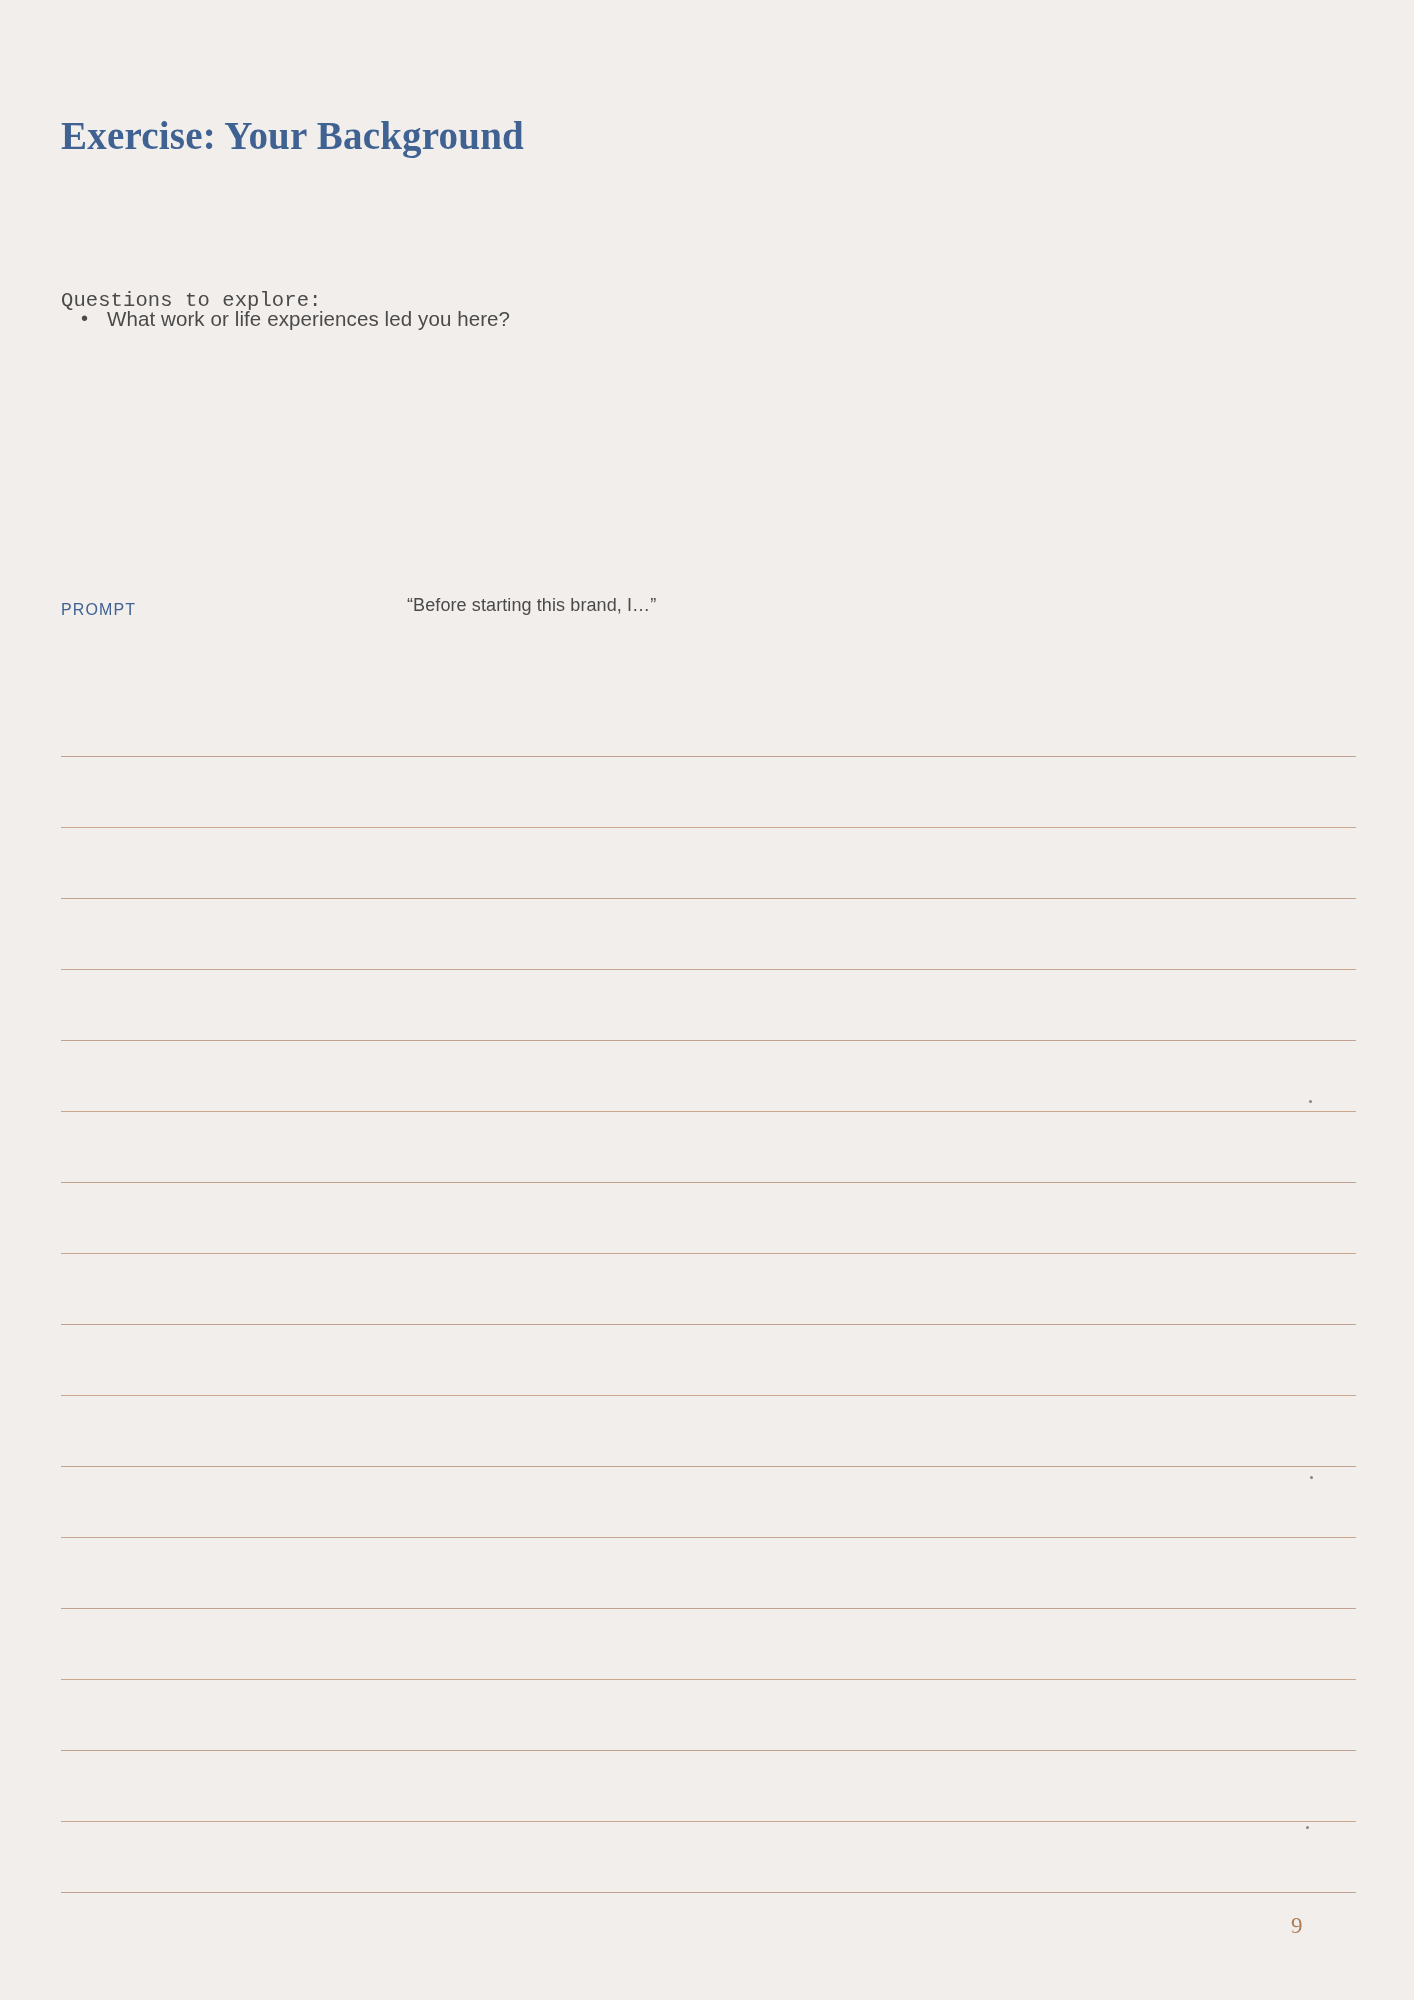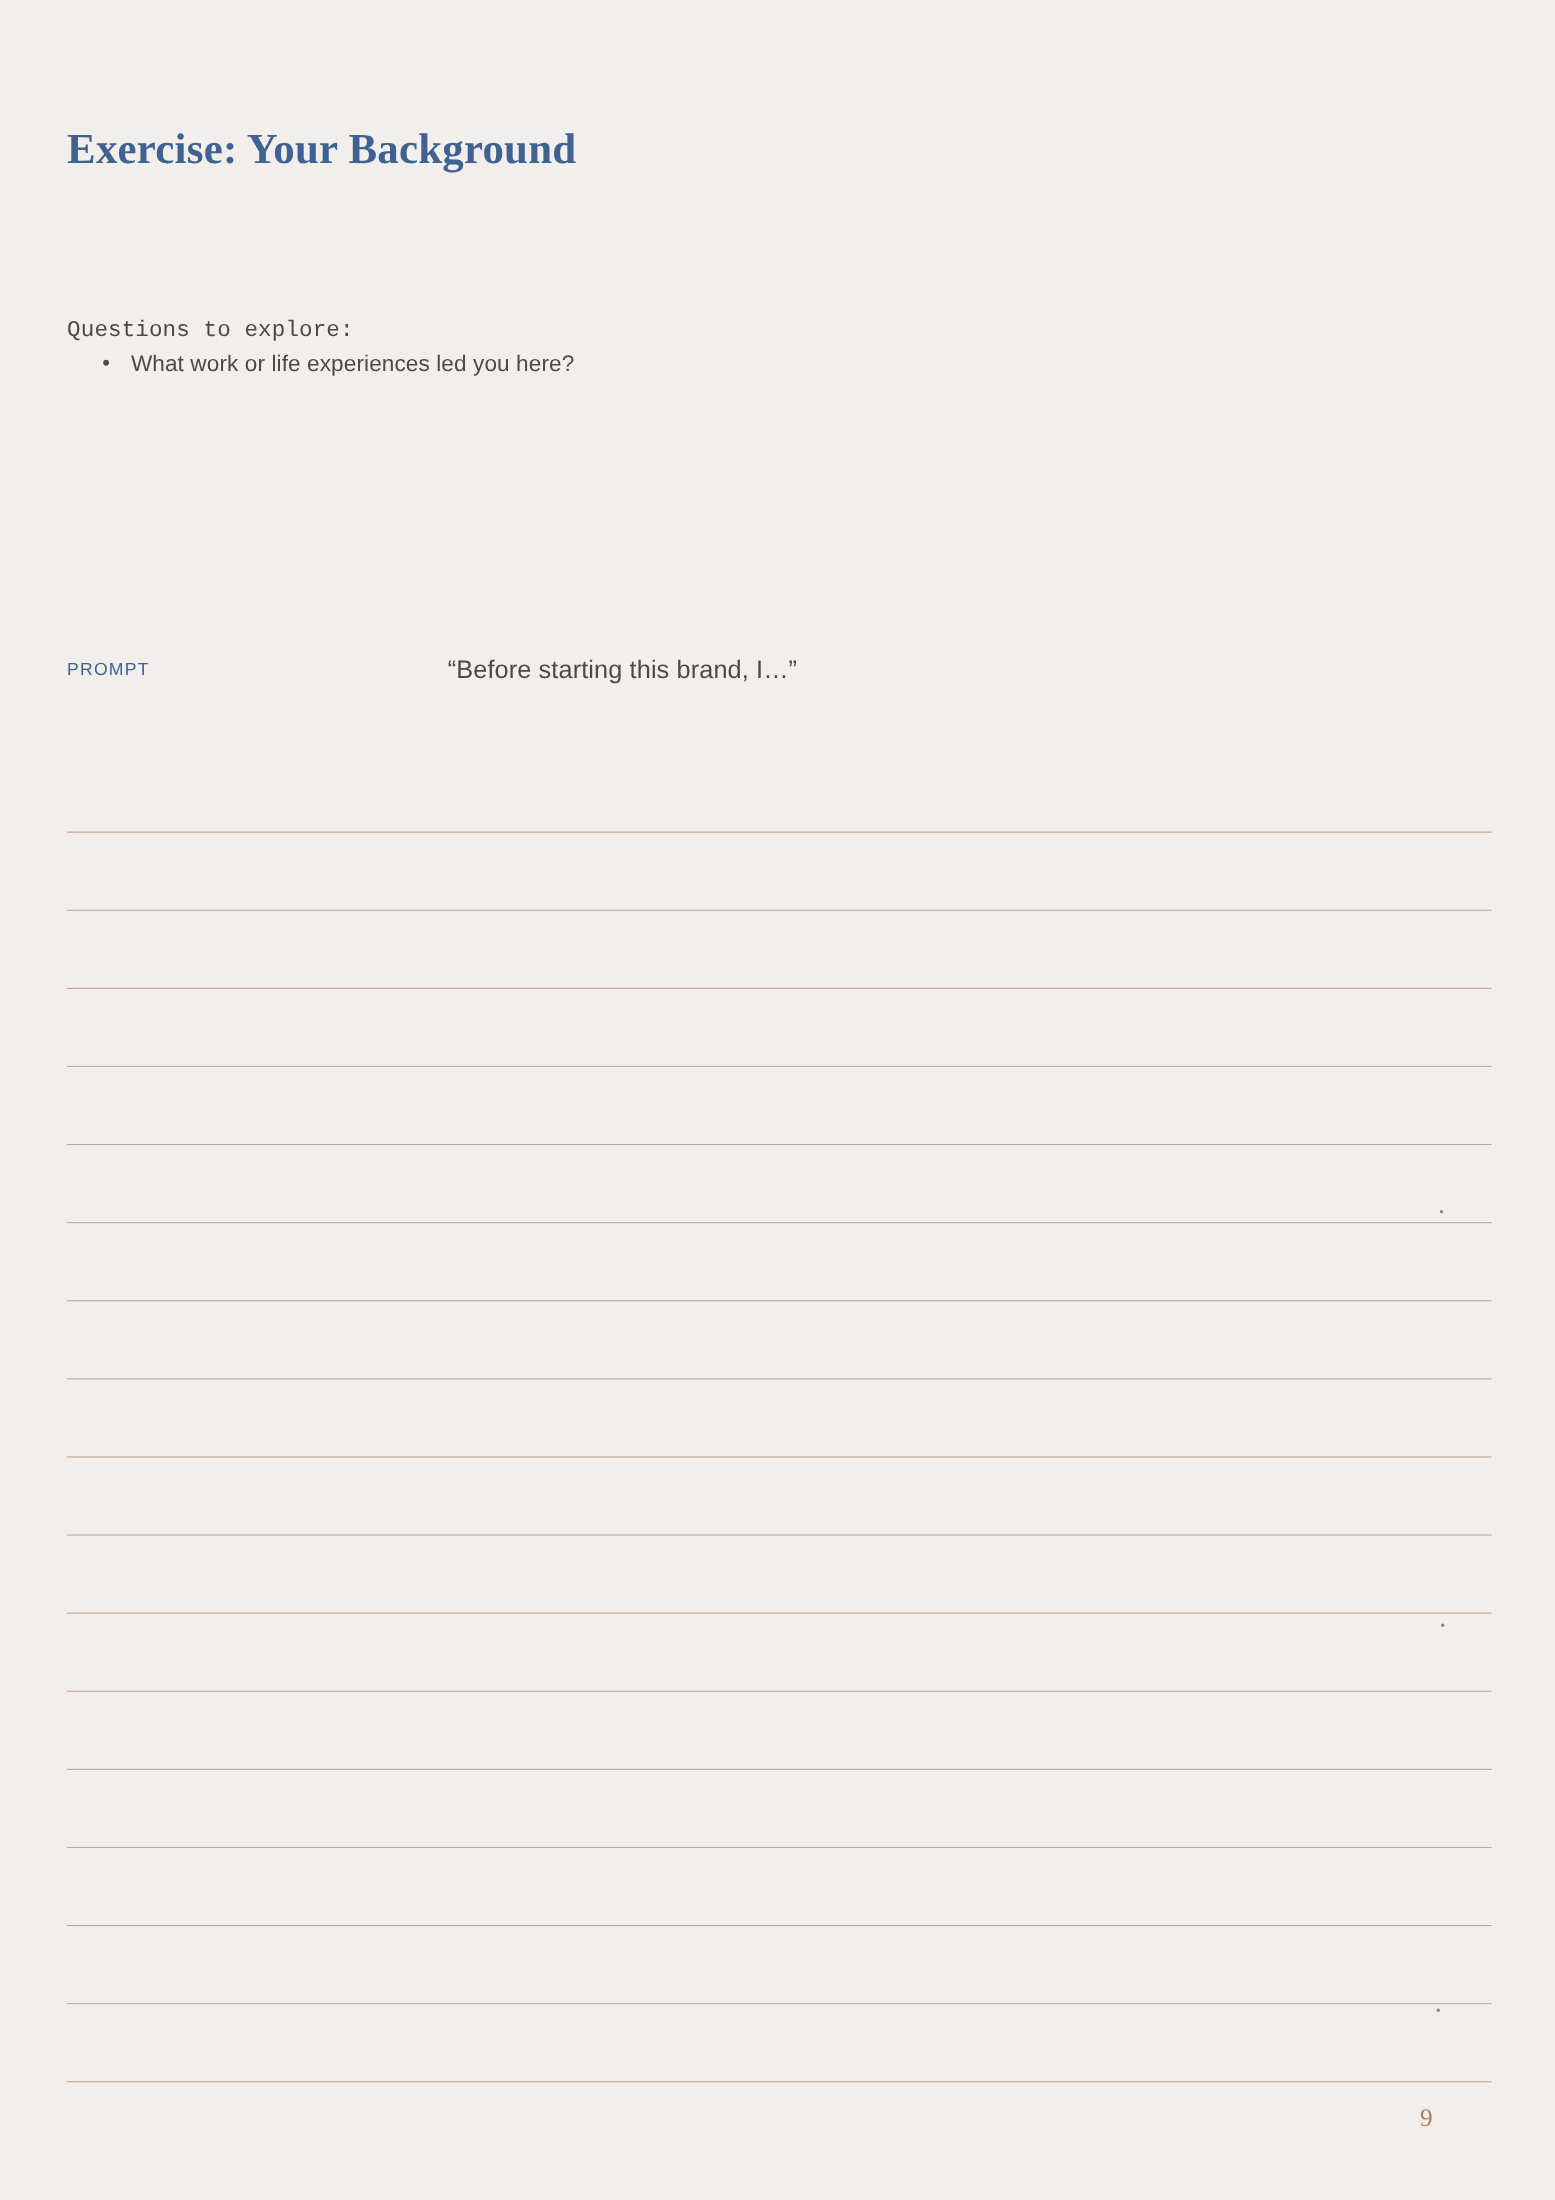--- a/index.html
+++ b/index.html
@@ -43,21 +43,21 @@
     top: 268px;
     font-size: 20.5px;
     color: #4a4a4a;
     letter-spacing: 0.1px;
     font-family: Liberation Mono, monospace;
   }
   .q-list {
     position: absolute;
     left: 61px;
     top: 300px;
-    margin: 12px;
+    margin: 0;
     padding: 0;
     list-style: none;
   }
   .q-list li {
     font-size: 20.5px;
     color: #4a4a4a;
     letter-spacing: 0.1px;
     line-height: 37.5px;
     padding-left: 46px;
     position: relative;
@@ -82,21 +82,21 @@
     top: 6px;
     font-size: 16px;
     letter-spacing: 1.1px;
     color: #3f6293;
     text-align: right;
   }
   .prompt-text {
     position: absolute;
     left: 346px;
     top: 0;
-    font-size: 23px;
+    font-size: 18px;
     color: #4a4a4a;
     letter-spacing: 0.1px;
   }
   .lines {
     position: absolute;
     left: 61px;
     top: 686px;
     width: 1295px;
   }
   .line {

